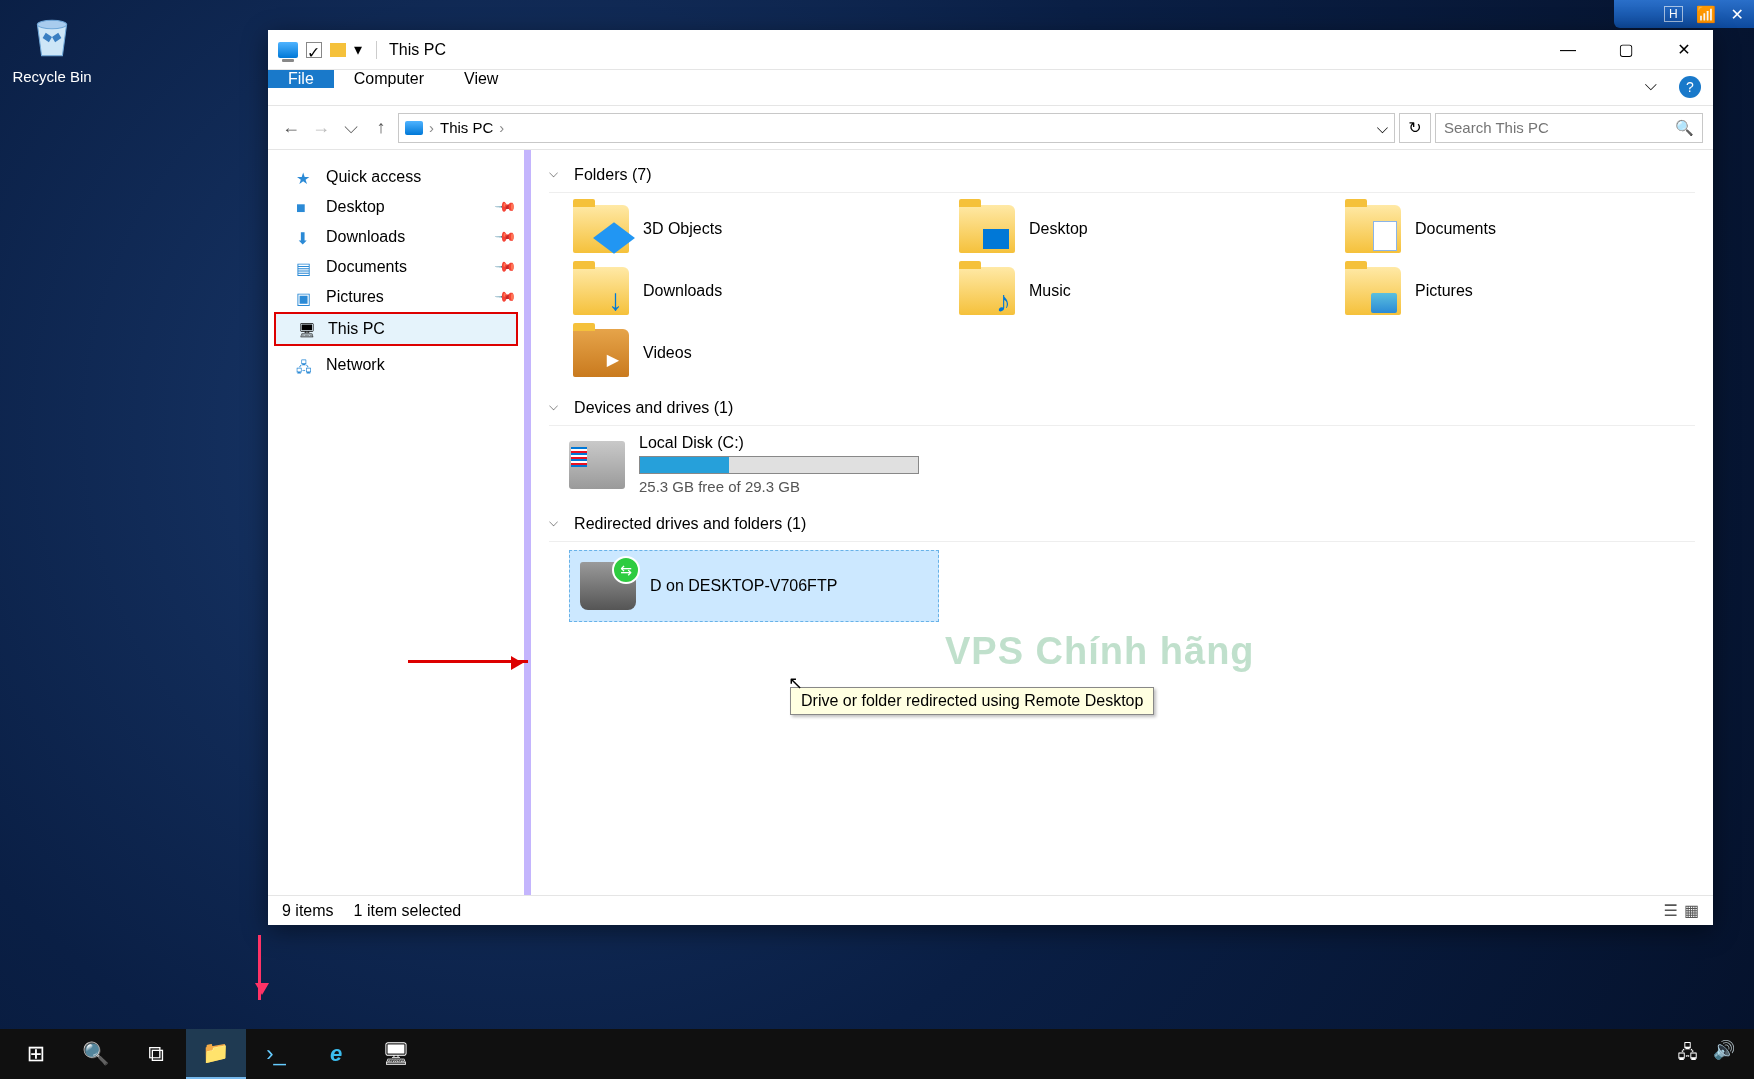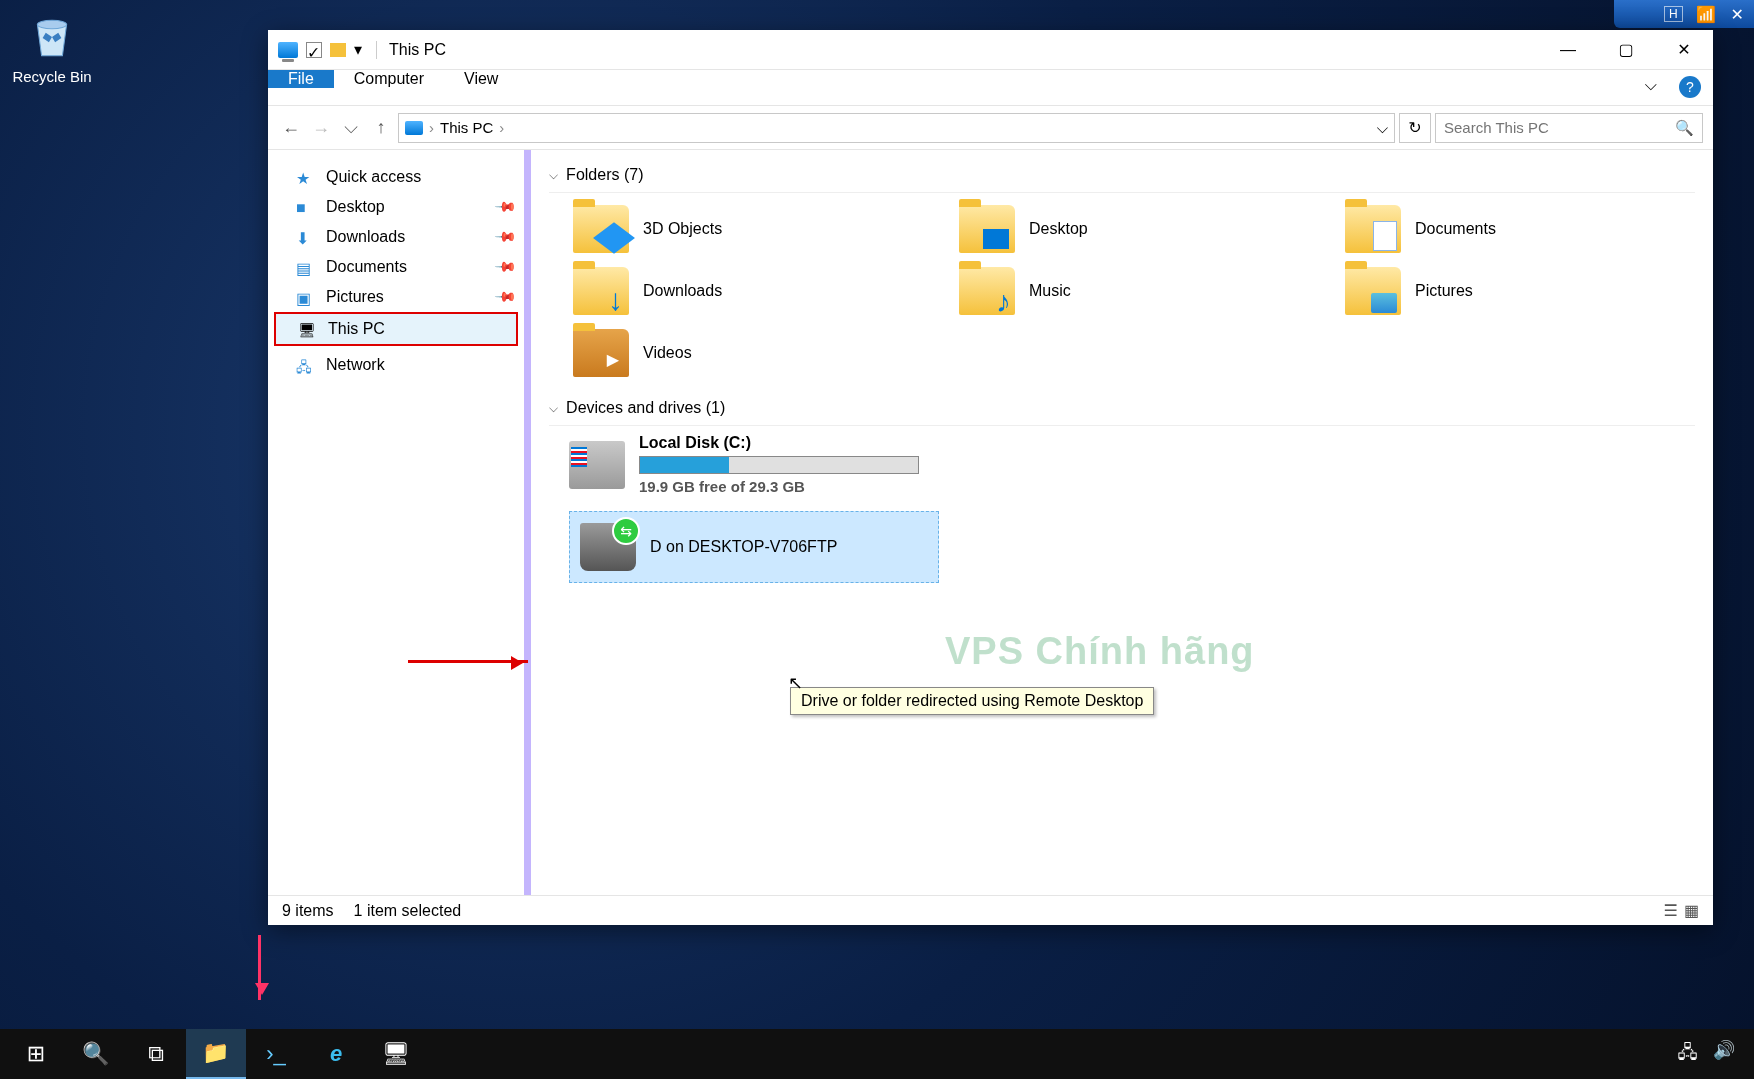--- a/index.html
+++ b/index.html
@@ -53,39 +53,39 @@
 .sidebar .item .ic { width:20px; height:16px; display:inline-block; }
 .ic-star::before { content:'★'; color:#2b8ad6; }
 .ic-desk::before { content:'■'; color:#2b8ad6; }
 .ic-down::before { content:'⬇'; color:#2b8ad6; }
 .ic-docs::before { content:'▤'; color:#2b8ad6; }
 .ic-pics::before { content:'▣'; color:#2b8ad6; }
 .ic-pc::before { content:'🖥'; font-size:14px; }
 .ic-net::before { content:'🖧'; color:#2b8ad6; font-size:14px; }
 
 .content { flex:1; overflow:auto; padding: 8px 18px; font-size: 16px; position:relative; }
-.grp-header { display:flex; align-items:center; gap:8px; padding: 8px 0; border-bottom: 1px solid #eee; margin-bottom: 4px; }
+.grp-header { display:flex; align-items:flex-start; gap:16px; padding: 8px 0; border-bottom: 1px solid #eee; margin-bottom: 4px; }
 .grp-header .car { font-size: 12px; color:#555; transform: rotate(0deg); }
 .grp-header .car::before { content:'⌵'; }
 
 .folders { display:grid; grid-template-columns: repeat(3, 1fr); gap: 6px 32px; padding: 4px 0 10px 20px; }
 .folder { display:flex; align-items:center; gap:14px; padding:4px; }
 .folder .fic { width:56px; height:48px; position:relative; }
 .fic-folder { background: linear-gradient(#ffe9a6,#f5c13b); border-radius: 2px 6px 2px 2px; }
 .fic-folder::before { content:''; position:absolute; top:-6px; left:0; width:22px; height:8px; background:#f5c13b; border-radius: 2px 2px 0 0; }
 .fic-3d::after { content:''; position:absolute; right:2px; bottom:2px; width:26px; height:26px; background:#2196f3; transform: rotate(45deg) skew(-8deg,-8deg); }
 .fic-desk::after { content:''; position:absolute; right:6px; bottom:4px; width:26px; height:20px; background:#0078d7; }
 .fic-docs::after { content:''; position:absolute; right:4px; bottom:2px; width:22px; height:28px; background:#fff; border:1px solid #8ab4e8; }
 .fic-down::after { content:'↓'; position:absolute; right:6px; bottom:-2px; font-size:30px; color:#0078d7; font-weight:bold; }
 .fic-music::after { content:'♪'; position:absolute; right:4px; bottom:-4px; font-size:30px; color:#0078d7; }
 .fic-pics::after { content:''; position:absolute; right:4px; bottom:2px; width:26px; height:20px; background: linear-gradient(#5bc0de,#2b8ad6); border-radius:2px; }
 .fic-vid::after { content:'▶'; position:absolute; right:10px; bottom:8px; font-size:16px; color:#fff; }
 .fic-vid { background: linear-gradient(#e6a44a,#c97a1e); }
 
-.drive-row { padding: 4px 0 12px 20px; font-weight: bold; }
+.drive-row { padding: 4px 0 12px 20px; }
 .drive { display:flex; align-items:center; gap:14px; }
 .drive .dic { width:56px; height:48px; position:relative; }
 .dic-local { background: linear-gradient(#c9c9c9,#9a9a9a); border-radius:3px; }
 .dic-local::before { content:''; position:absolute; left:2px; top:6px; width:16px; height:20px; background:repeating-linear-gradient(#0078d7,#0078d7 2px,#fff 2px,#fff 4px,#e81123 4px,#e81123 6px); }
 .drive-info { display:flex; flex-direction:column; gap:4px; }
 .usage { width:280px; height:18px; border:1px solid #888; background:#e0e0e0; }
 .usage .fill { height:100%; background:#26a0da; }
 .freesub { font-size:15px; color:#555; }
 
 
@@ -259,25 +259,29 @@
           <span>Devices and drives (1)</span>
         </div>
       <div class="drive-row">
         <div class="drive">
           <div class="dic dic-local"></div>
           <div class="drive-info">
             <span>Local Disk (C:)</span>
             <div class="usage">
                 <div class="fill" id="drivefill" style="width: 32%;"></div>
               </div>
-            <span class="freesub">19.9 GB free of 29.3 GB</span>
+            <span class="freesub">25.3 GB free of 29.3 GB</span>
           </div>
         </div>
       </div>
 
+      <div class="grp-header">
+          <span class="car"></span>
+          <span>Redirected drives and folders (1)</span>
+        </div>
       <div class="redir-row">
         <div class="redir">
           <div class="ric ric-remote"></div>
           <span>D on DESKTOP-V706FTP</span>
         </div>
       </div>
 
     </div>
   </div>
 

